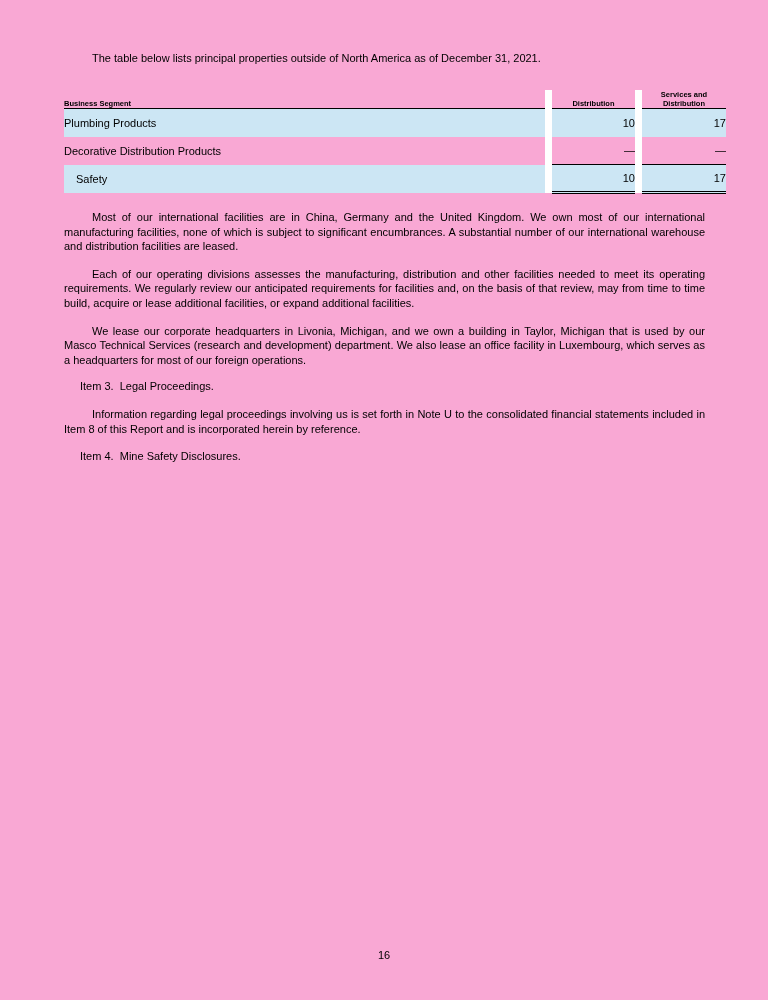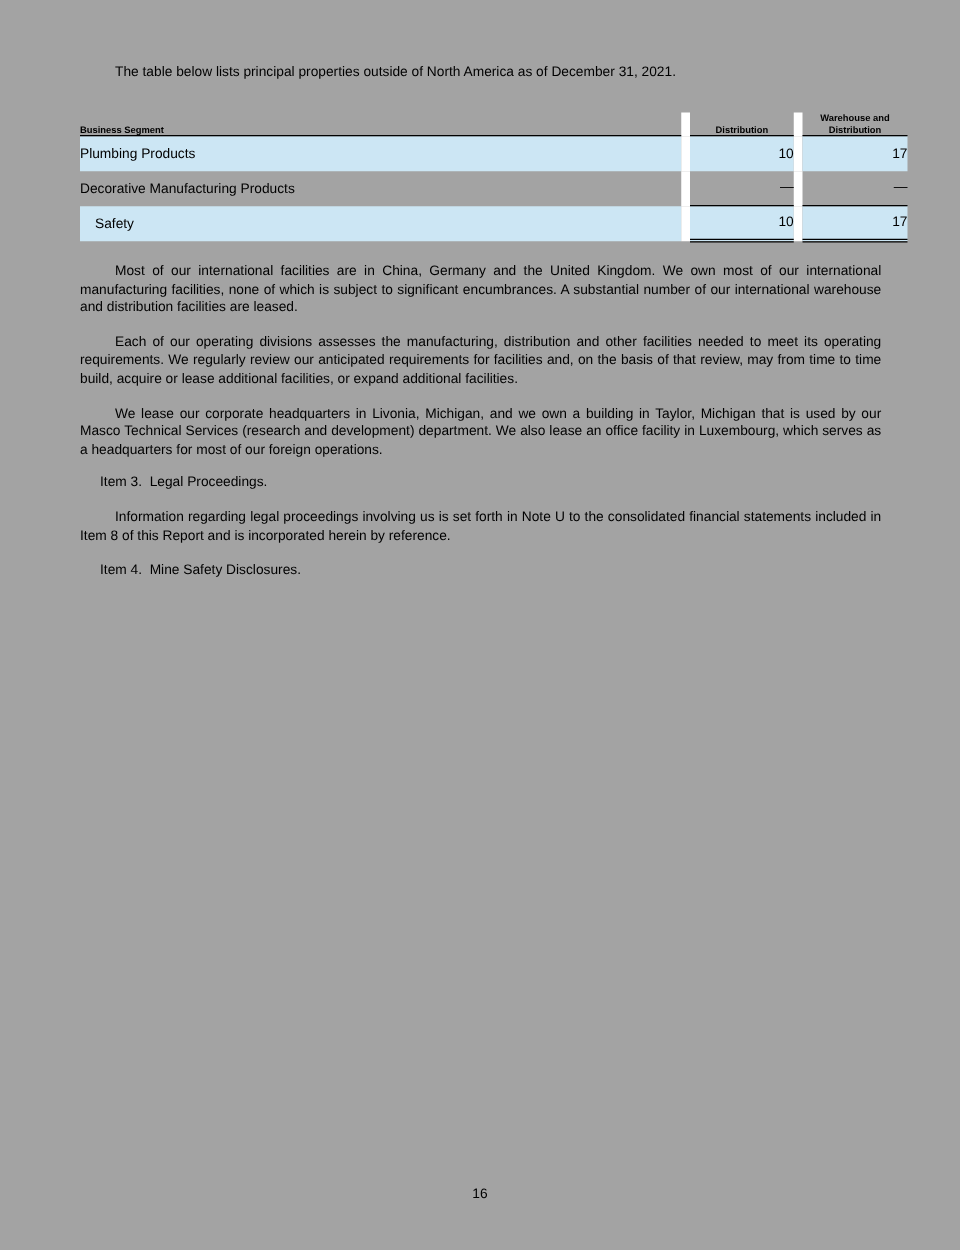--- a/index.html
+++ b/index.html
@@ -4,21 +4,21 @@
 <style>
   html, body {
     margin: 0;
     padding: 0;
     background: #ffffff;
   }
   .page {
     position: relative;
     width: 768px;
     height: 1000px;
-    background: #a3a3a3;
+    background: #f9a8d4;
     font-family: "Liberation Sans", "DejaVu Sans", sans-serif;
     color: #000000;
     overflow: hidden;
   }
   .content {
     position: absolute;
     left: 64px;
     top: 0;
     width: 641px;
   }
@@ -103,33 +103,33 @@
         <col style="width:7px">
         <col style="width:84px">
       </colgroup>
       <tbody>
           <tr>
         <th class="th th-segment">Business Segment</th>
         <th class="gap"></th>
         <th class="th th-center">Distribution</th>
         <th class="gap"></th>
         <th class="th th-center">
-          <div>Warehouse and</div>
+          <div>Services and</div>
           <div>Distribution</div>
         </th>
       </tr>
       <tr class="body-row">
         <td class="cell-segment hl">Plumbing Products</td>
         <td class="gap"></td>
         <td class="cell-num hl">10</td>
         <td class="gap"></td>
         <td class="cell-num hl">17</td>
       </tr>
       <tr class="body-row">
-        <td class="cell-segment">Decorative Manufacturing Products</td>
+        <td class="cell-segment">Decorative Distribution Products</td>
         <td class="gap"></td>
         <td class="cell-num underline-cell">—</td>
         <td class="gap"></td>
         <td class="cell-num underline-cell">—</td>
       </tr>
       <tr class="body-row">
         <td class="cell-segment indent hl">Safety</td>
         <td class="gap"></td>
         <td class="cell-num hl dbl-underline-cell">10</td>
         <td class="gap"></td>

